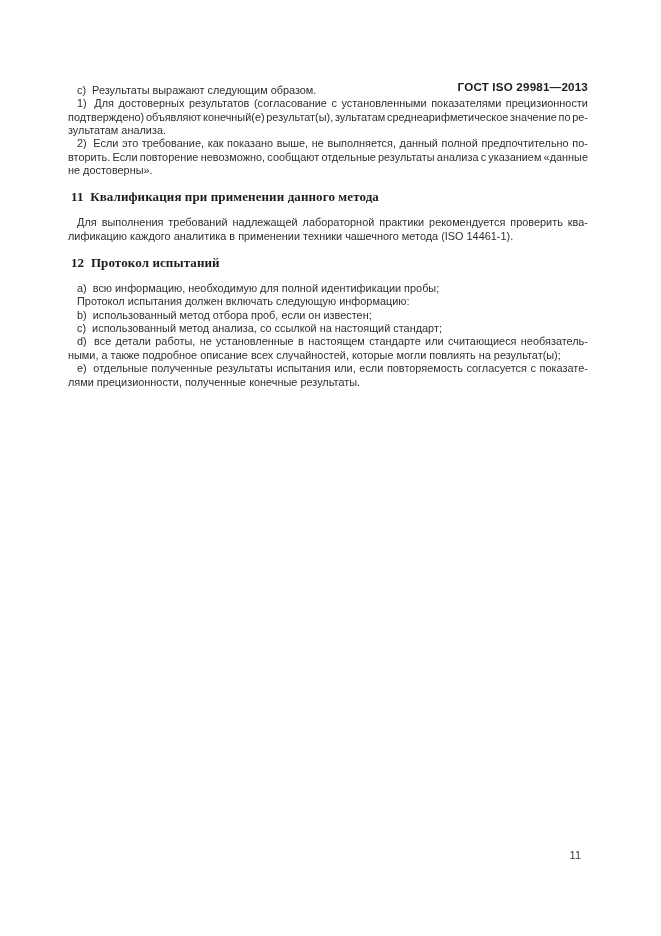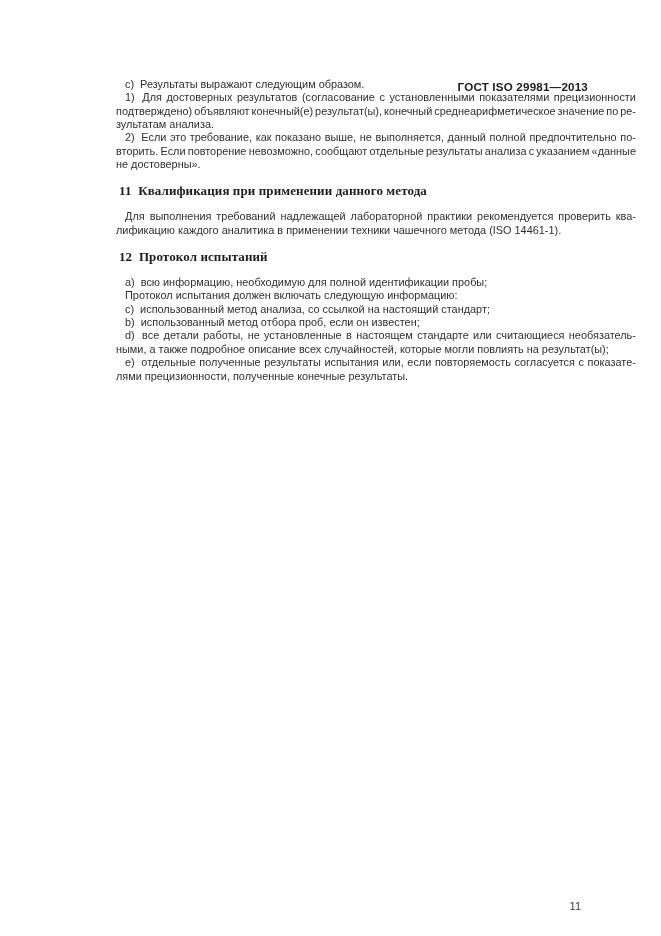--- a/index.html
+++ b/index.html
@@ -21,23 +21,22 @@
     text-align: right;
     font-size: 11.6px;
     font-weight: bold;
     letter-spacing: 0.2px;
     color: var(--ink-strong, #1c1c1c);
     white-space: pre;
     margin-top: 16px;
   }
   .content {
     position: absolute;
-    top: 78px; left: 47px; width: 541px;
+    top: 84px; left: 47px; width: 541px;
     font-size: 10.9px;
-    margin-left: 48px;
   }
   .para { margin: 0; }
   .line {
     line-height: 13.35px;
     height: 13.35px;
     white-space: pre;
     padding-left: 21px;
   }
   .line.just {
     display: flex;
@@ -52,21 +51,21 @@
     line-height: 16px;
     margin: 12px 0 11px 0;
     padding-left: 24px;
     color: var(--ink-strong, #1c1c1c);
     white-space: pre;
     letter-spacing: 0.1px;
     font-family: Liberation Serif, serif;
   }
   .pagenum {
     position: absolute;
-    top: 900px; left: 47px; width: 534px;
+    top: 849px; left: 47px; width: 534px;
     text-align: right;
     font-size: 11px;
     color: #3a3a3a;
   }
 </style>
 </head>
 <body>
 
 <div class="page" style="--bg: #ffffff; --ink: #2f2f2f; --ink-strong: #1c1c1c;">
   <div class="doc-header">ГОСТ ISO 29981—2013</div>
@@ -85,21 +84,21 @@
           <span>с</span>
           <span>установленными</span>
           <span>показателями</span>
           <span>прецизионности</span>
         </div>
         <div class="line just">
           <span>подтверждено)</span>
           <span>объявляют</span>
           <span>конечный(е)</span>
           <span>результат(ы),</span>
-          <span>конечный</span>
+          <span>зультатам</span>
           <span>среднеарифметическое</span>
           <span>значение</span>
           <span>по</span>
           <span>ре-</span>
         </div>
         <div class="line">зультатам анализа.</div>
       </div>
       <div class="para">
         <div class="line indent just">
           <span>2)&nbsp;</span>
@@ -147,24 +146,24 @@
         <div class="line">лификацию каждого аналитика в применении техники чашечного метода (ISO 14461-1).</div>
       </div>
       <div class="heading">12&nbsp; Протокол испытаний</div>
       <div class="para">
         <div class="line indent">a)&nbsp; всю информацию, необходимую для полной идентификации пробы;</div>
       </div>
       <div class="para">
         <div class="line indent">Протокол испытания должен включать следующую информацию:</div>
       </div>
       <div class="para">
-        <div class="line indent">c)&nbsp; использованный метод анализа, со ссылкой на настоящий стандарт;</div>
+        <div class="line indent">b)&nbsp; использованный метод отбора проб, если он известен;</div>
       </div>
       <div class="para">
-        <div class="line indent">b)&nbsp; использованный метод отбора проб, если он известен;</div>
+        <div class="line indent">c)&nbsp; использованный метод анализа, со ссылкой на настоящий стандарт;</div>
       </div>
       <div class="para">
         <div class="line indent just">
           <span>d)&nbsp;</span>
           <span>все</span>
           <span>детали</span>
           <span>работы,</span>
           <span>не</span>
           <span>установленные</span>
           <span>в</span>

